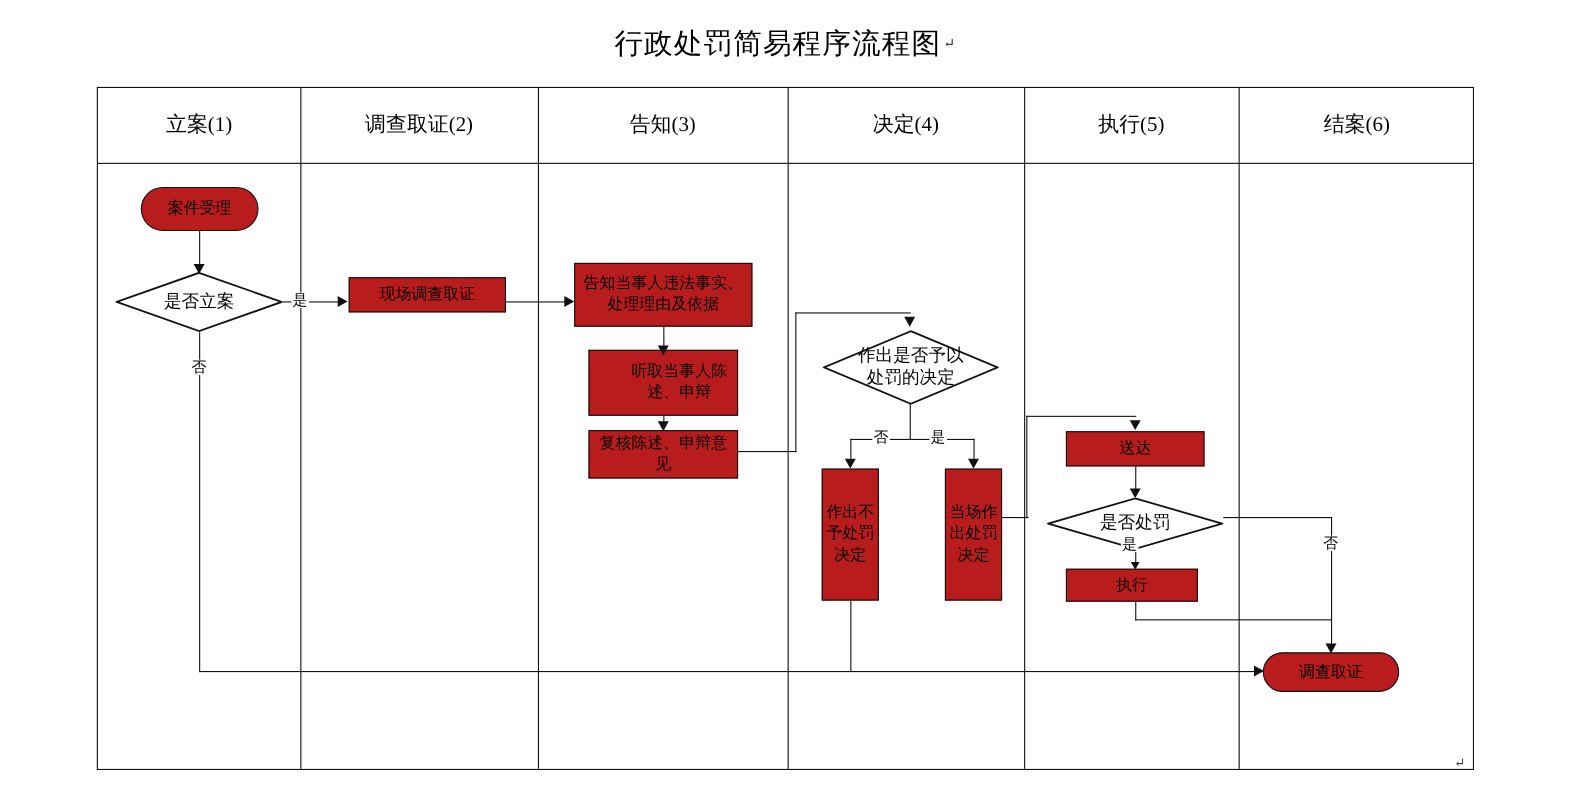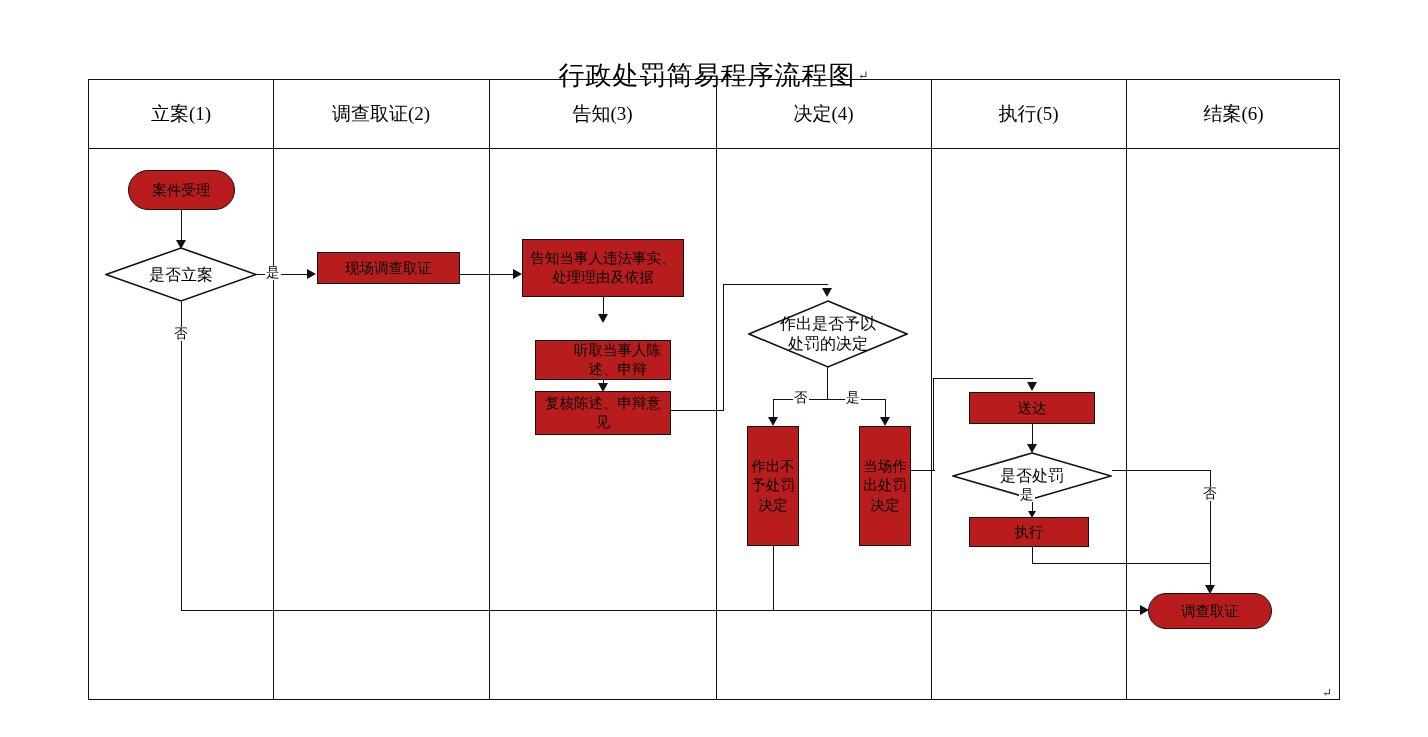--- a/index.html
+++ b/index.html
@@ -23,21 +23,20 @@
   #title {
     position: absolute;
     top: 22px;
     left: 0;
     width: 1428px;
     text-align: center;
     font-size: 26px;
     letter-spacing: 1px;
     font-family: "Liberation Serif", "DejaVu Serif", serif;
     white-space: nowrap;
-    margin-top: 36px;
   }
   #title .pilcrow {
     font-size: 13px;
     vertical-align: 4px;
     color: #3a3a3a;
     margin-left: 2px;
   }
   #swimlane-table {
     position: absolute;
     left: 88px;
@@ -220,21 +219,21 @@
   <div class="node" style="left:317px; top:252px; width:143px; height:32px;">现场调查取证</div>
 
   <div class="h-line" style="left:460px; top:274px; width:55px;"></div>
   <div class="arrow-right" style="left:513px; top:269px;"></div>
 
   <div class="node" style="left:522px; top:239px; width:162px; height:58px;">告知当事人违法事实、处理理由及依据</div>
 
   <div class="v-line" style="left:603px; top:297px; height:21px;"></div>
   <div class="arrow-down" style="left:598px; top:314px;"></div>
 
-  <div class="node" style="left:535px; top:340px; width:136px; height:40px;padding-left:32px;">听取当事人陈述、申辩</div>
+  <div class="node" style="left:535px; top:318px; width:136px; height:60px;padding-left:32px;">听取当事人陈述、申辩</div>
 
   <div class="v-line" style="left:603px; top:366px; height:21px;"></div>
   <div class="arrow-down" style="left:598px; top:383px;"></div>
 
   <div class="node" style="left:535px; top:391px; width:136px; height:44px;">复核陈述、申辩意见</div>
 
   <div class="h-line" style="left:671px; top:410px; width:53px;"></div>
   <div class="v-line" style="left:723px; top:284px; height:127px;"></div>
   <div class="h-line" style="left:723px; top:284px; width:105px;"></div>
   <div class="arrow-down" style="left:822px; top:288px;"></div>

